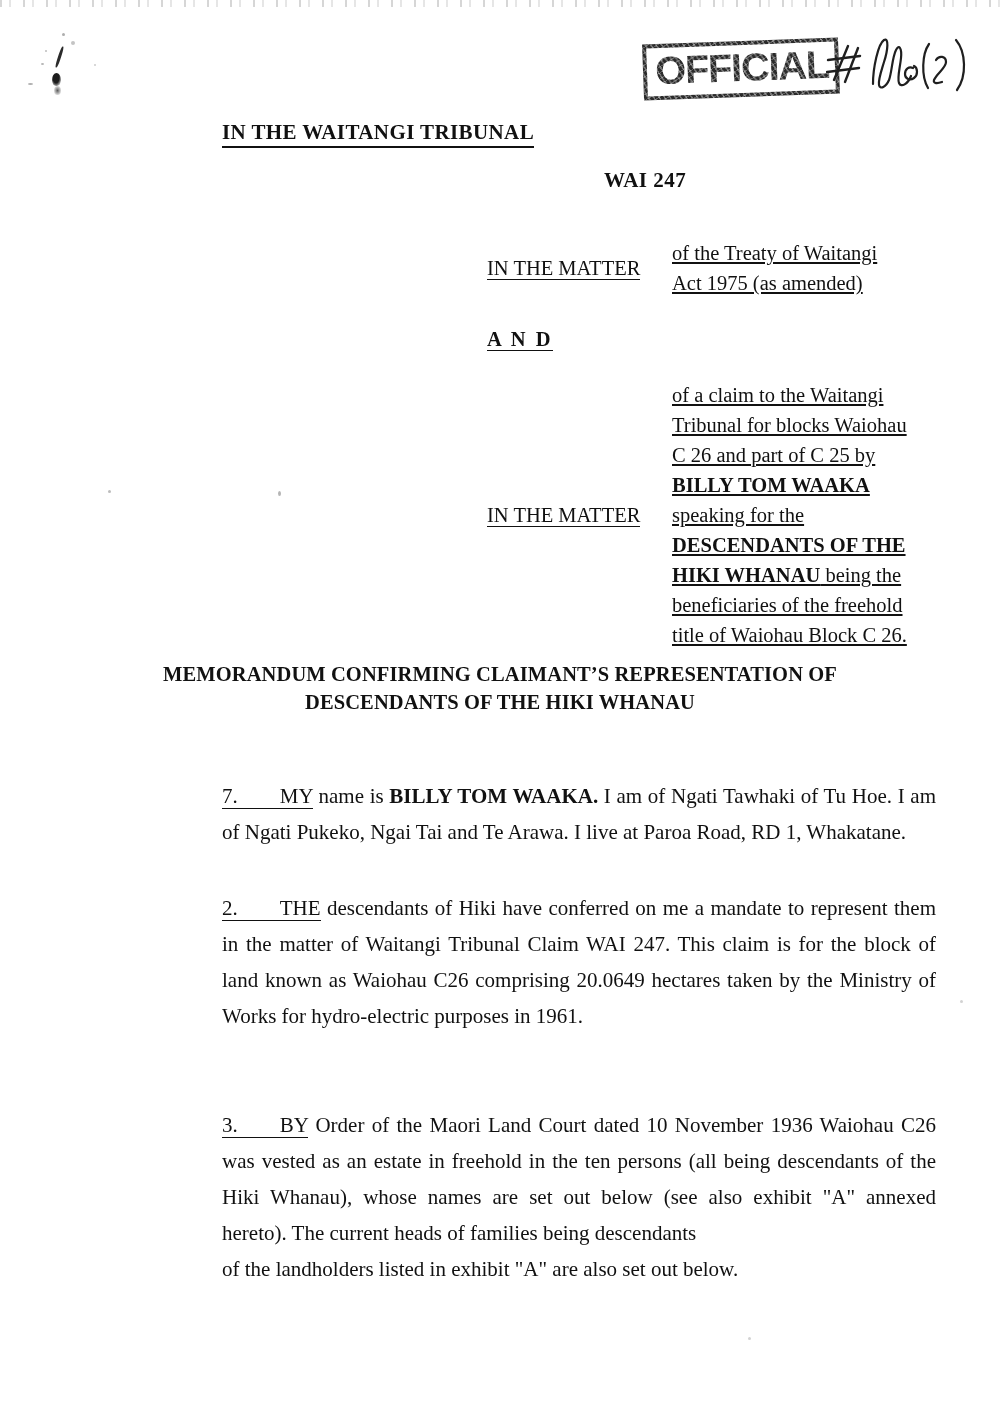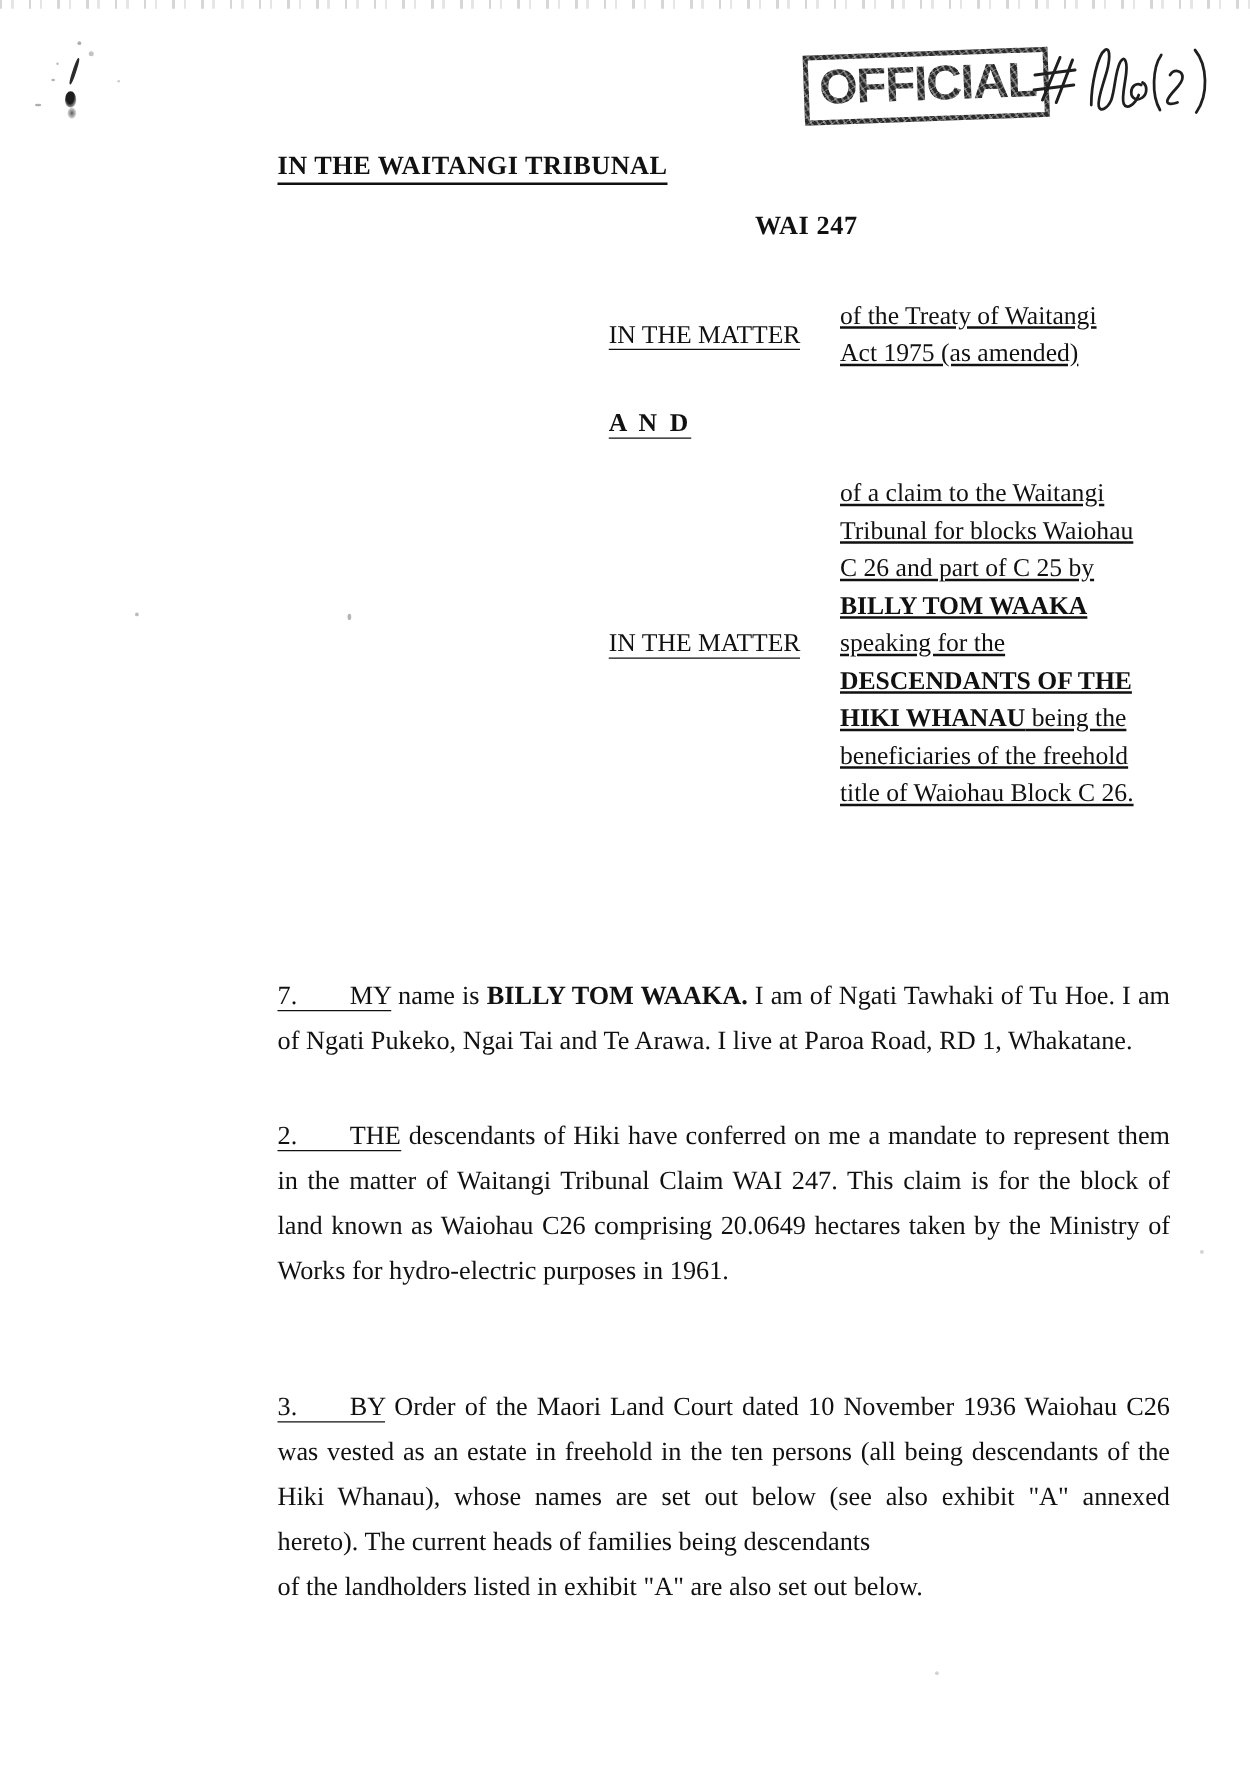--- a/index.html
+++ b/index.html
@@ -265,20 +265,24 @@
       <div class="matter-label">
         <span class="ul">IN THE MATTER</span>
       </div>
       <div class="matter-body">
         <span>of a claim to the Waitangi Tribunal for blocks Waiohau C 26 and part of C 25 by </span><b>BILLY TOM WAAKA</b><span> speaking for the </span><b>DESCENDANTS OF THE HIKI WHANAU</b><span> being the beneficiaries of the freehold title of Waiohau Block C 26.</span>
       </div>
     </div>
 
   </div>
 
+  <div class="txt" id="memo-title">
+    <div>MEMORANDUM CONFIRMING CLAIMANT’S REPRESENTATION OF</div>
+    <div>DESCENDANTS OF THE HIKI WHANAU</div>
+  </div>
 
   <div class="para" id="para-1">
     <span class="lead">7.  MY</span><span> name is </span><b>BILLY TOM WAAKA.</b><span>  I am of Ngati Tawhaki of Tu Hoe.  I am of Ngati Pukeko, Ngai Tai and Te Arawa.  I live at Paroa Road, RD 1, Whakatane.</span>
   </div>
 
   <div class="para" id="para-2">
     <span class="lead">2.  THE</span><span> descendants of Hiki have conferred on me a mandate to represent them in the matter of Waitangi Tribunal Claim WAI 247.  This claim is for the block of land known as Waiohau C26 comprising 20.0649 hectares taken by the Ministry of Works for hydro-electric purposes in 1961.</span>
   </div>
 
   <div class="para" id="para-3">

